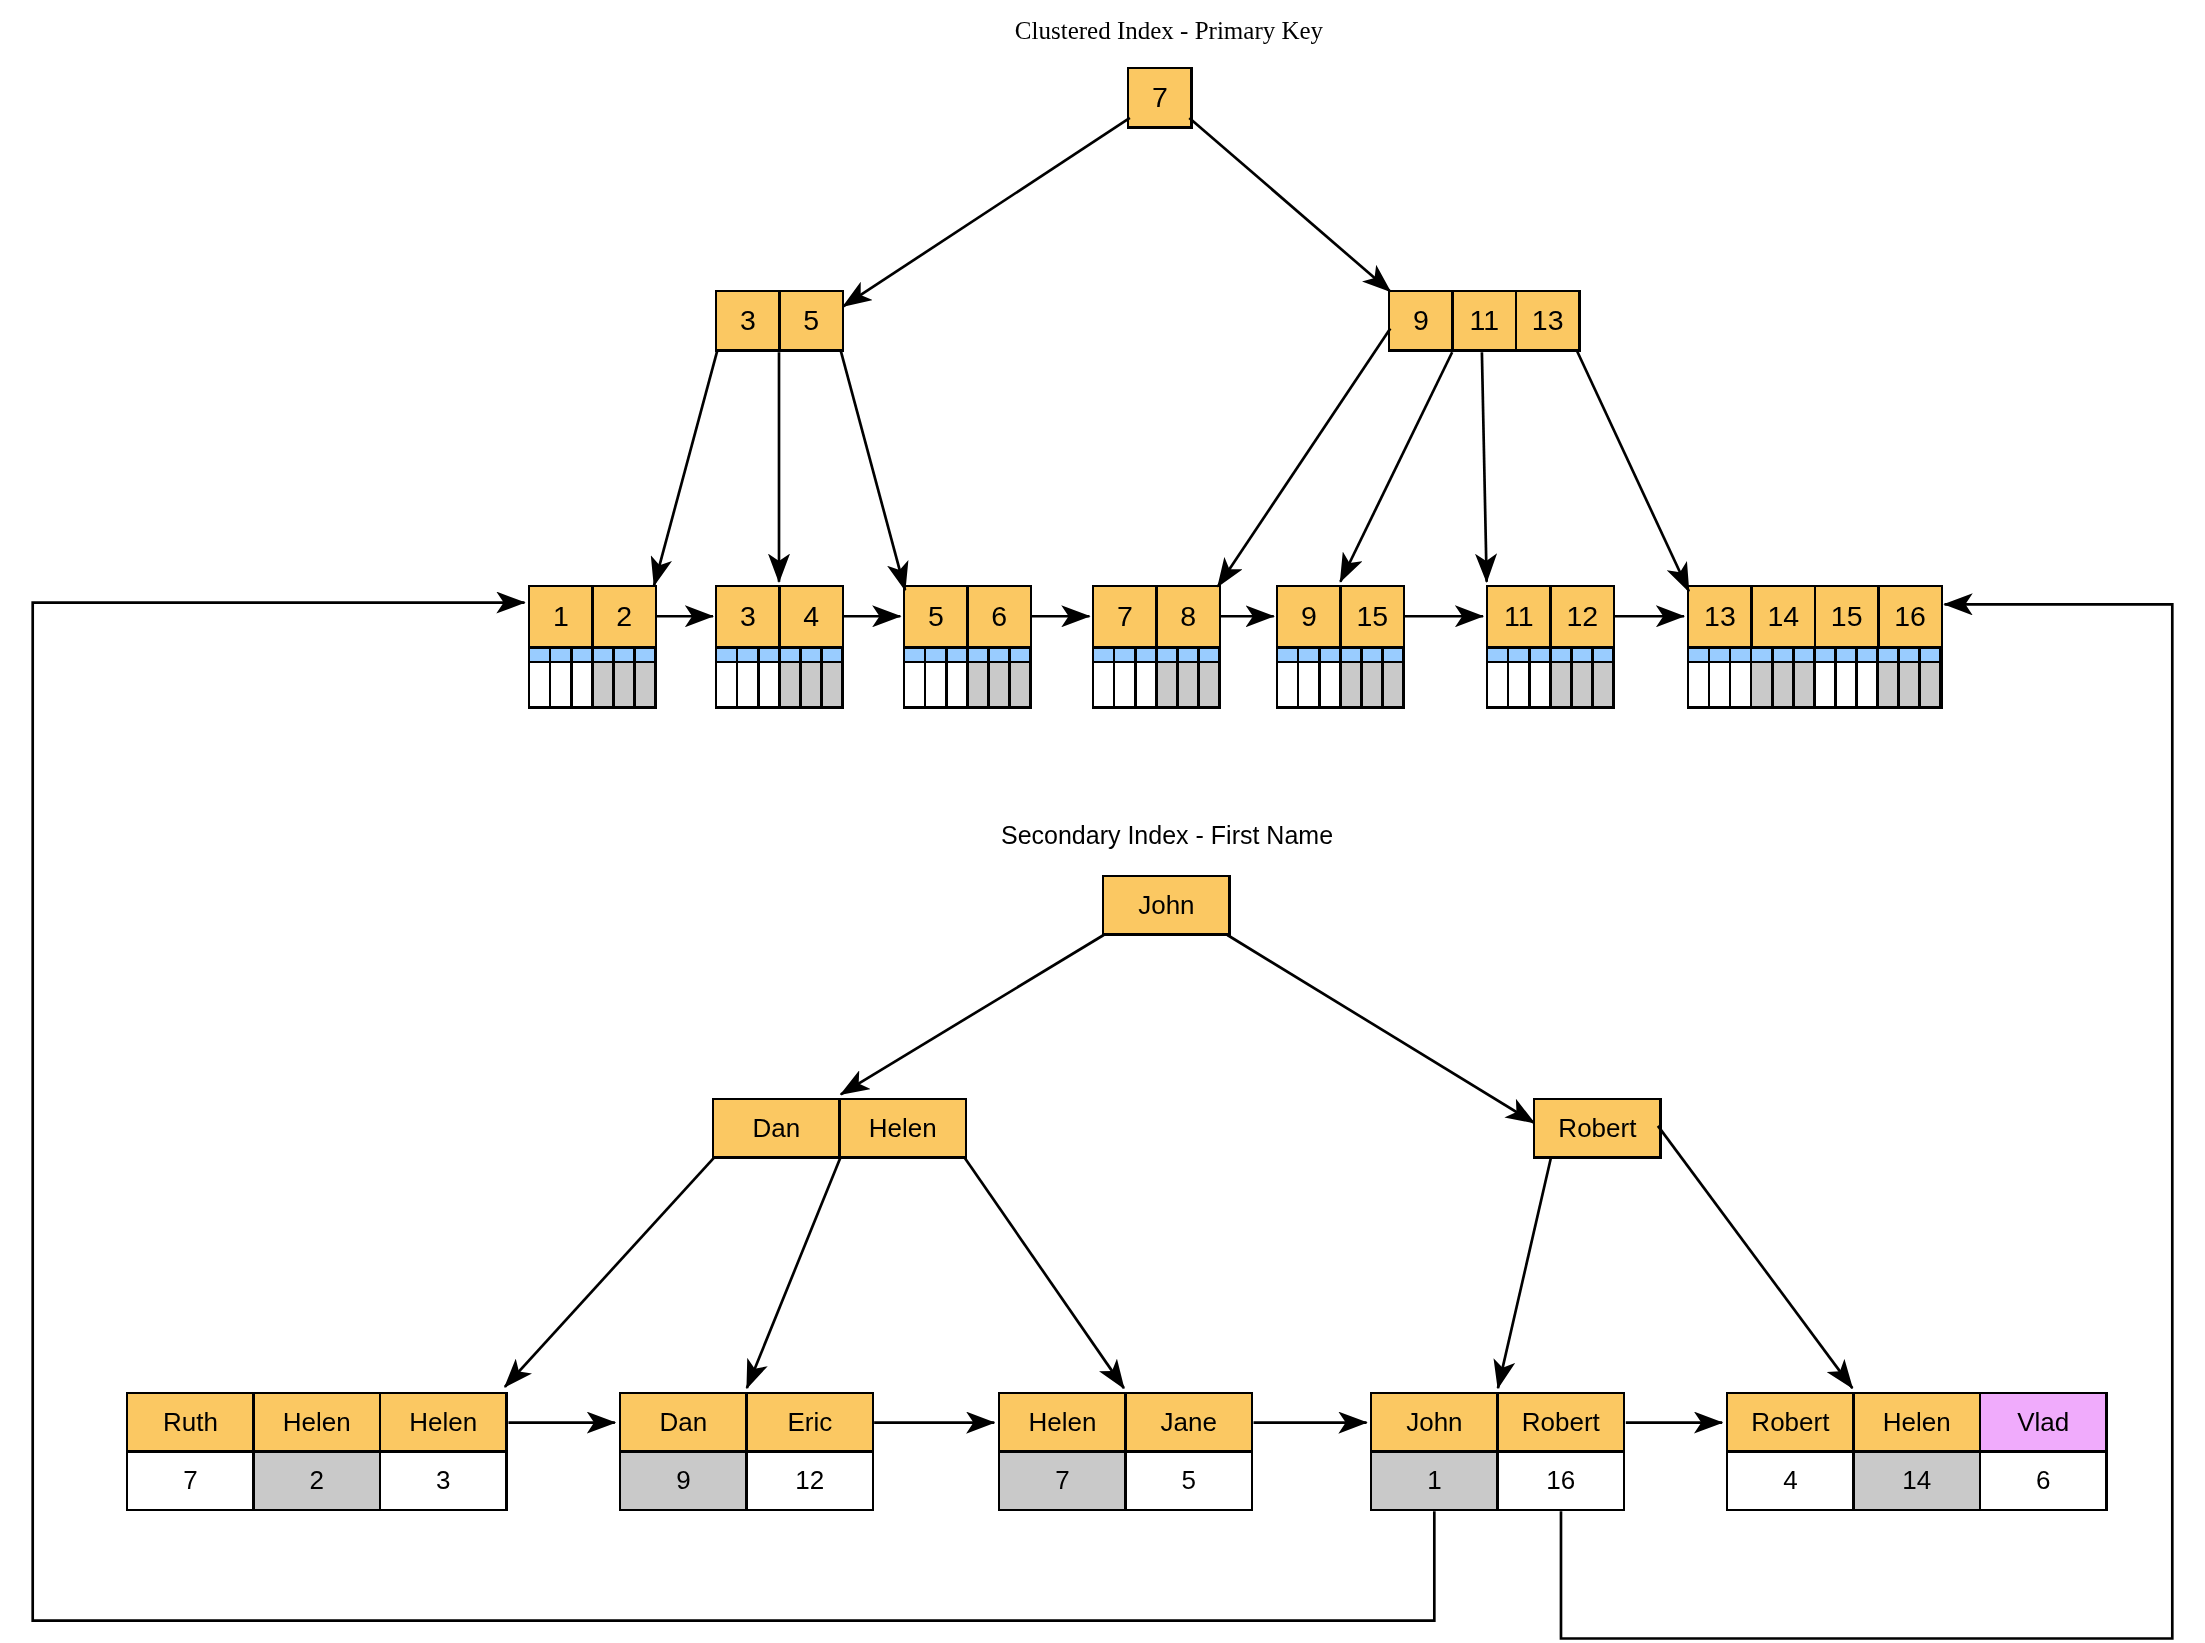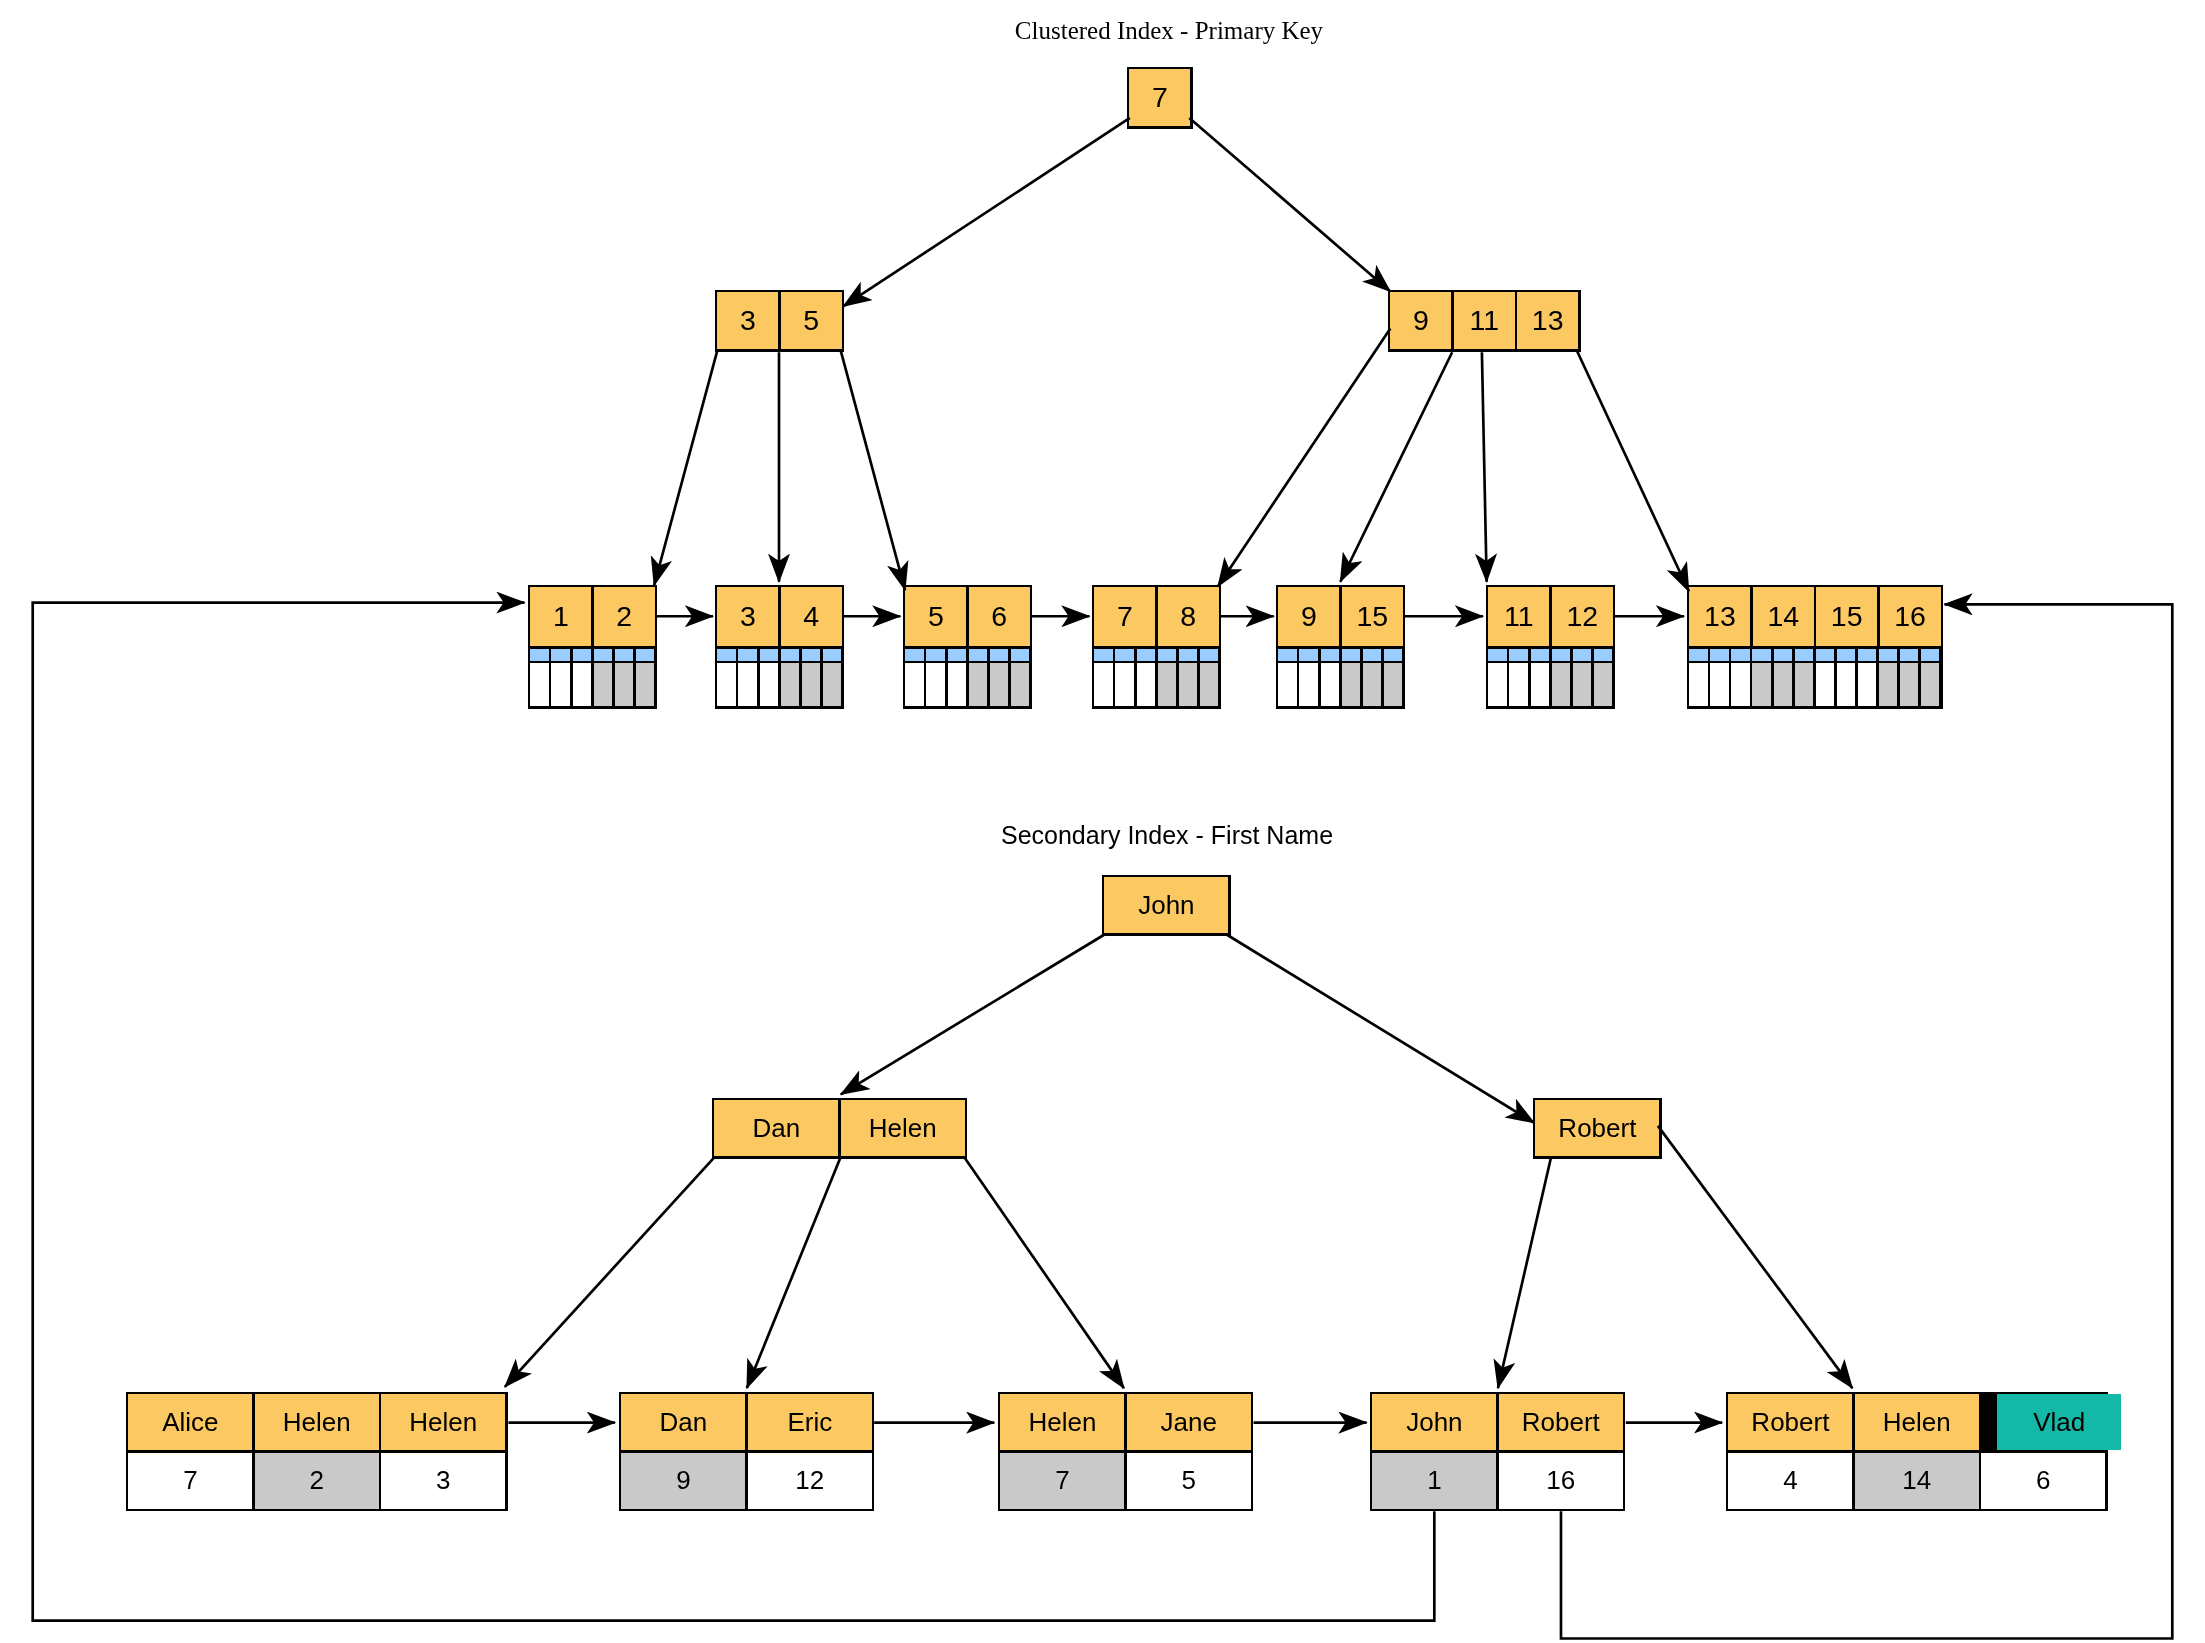--- a/index.html
+++ b/index.html
@@ -251,21 +251,21 @@
       </div>
       <div class="node" style="left: 712px; top: 1098px;">
         <div class="cell scell namecell" style="background: rgb(251, 200, 98);">Dan</div>
         <div class="cell scell namecell" style="background: rgb(251, 200, 98);">Helen</div>
       </div>
       <div class="node" style="left: 1533px; top: 1098px;">
         <div class="cell scell namecell" style="background: rgb(251, 200, 98);">Robert</div>
       </div>
       <div class="leafblock" style="left: 126px; top: 1392px;">
         <div class="row" style="grid-template-columns: repeat(3, 124px);">
-          <div class="cell scell namecell" style="background: rgb(251, 200, 98);">Alice</div>
+          <div class="cell scell namecell" style="background: rgb(251, 200, 98);">Ruth</div>
           <div class="cell scell namecell" style="background: rgb(251, 200, 98);">Helen</div>
           <div class="cell scell namecell" style="background: rgb(251, 200, 98);">Helen</div>
         </div>
         <div class="row" style="grid-template-columns: repeat(3, 124px);">
           <div class="cell scell valcell" style="background: rgb(255, 255, 255);">7</div>
           <div class="cell scell valcell" style="background: rgb(201, 201, 201);">2</div>
           <div class="cell scell valcell" style="background: rgb(255, 255, 255);">3</div>
         </div>
       </div>
       <div class="leafblock" style="left: 619px; top: 1392px;">
@@ -295,21 +295,21 @@
         </div>
         <div class="row" style="grid-template-columns: repeat(2, 124px);">
           <div class="cell scell valcell" style="background: rgb(201, 201, 201);">1</div>
           <div class="cell scell valcell" style="background: rgb(255, 255, 255);">16</div>
         </div>
       </div>
       <div class="leafblock" style="left: 1726px; top: 1392px;">
         <div class="row" style="grid-template-columns: repeat(3, 124px);">
           <div class="cell scell namecell" style="background: rgb(251, 200, 98);">Robert</div>
           <div class="cell scell namecell" style="background: rgb(251, 200, 98);">Helen</div>
-          <div class="cell scell namecell" style="background: #14b8a6; margin-left: 16px;">Vlad</div>
+          <div class="cell scell namecell" style="background: #f0abfc;">Vlad</div>
         </div>
         <div class="row" style="grid-template-columns: repeat(3, 124px);">
           <div class="cell scell valcell" style="background: rgb(255, 255, 255);">4</div>
           <div class="cell scell valcell" style="background: rgb(201, 201, 201);">14</div>
           <div class="cell scell valcell" style="background: rgb(255, 255, 255);">6</div>
         </div>
       </div>
     </div>
 </div>
 

